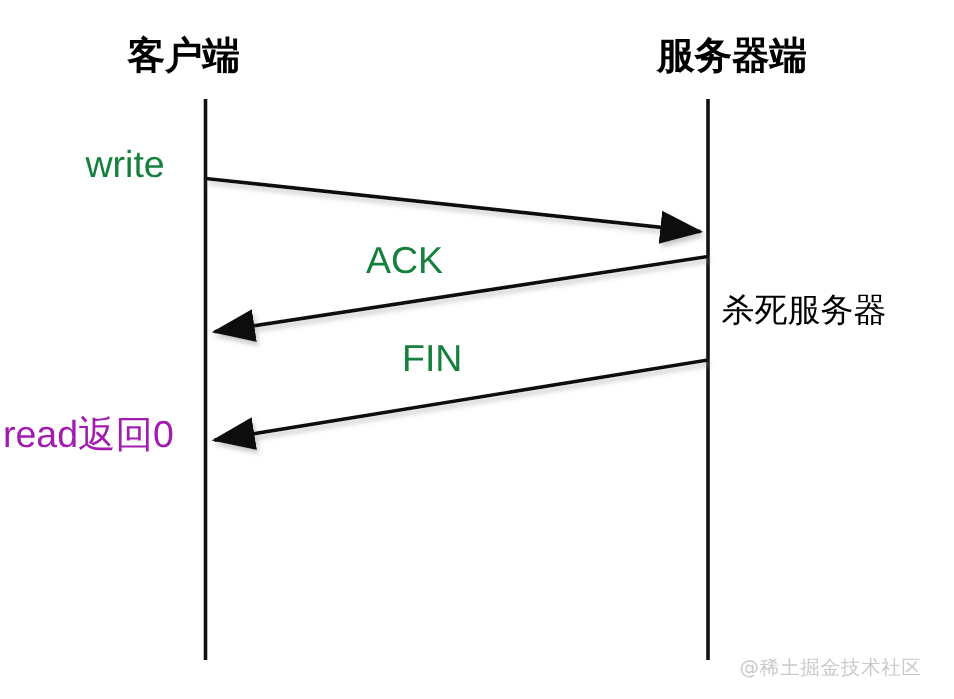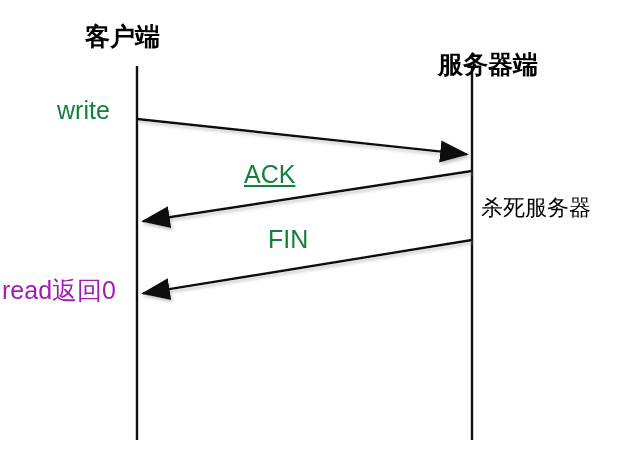--- a/index.html
+++ b/index.html
@@ -43,23 +43,23 @@
     font-family: "DejaVu Sans", "Liberation Sans", sans-serif;
     font-size: 22px;
     color: #000000;
   }
   .lbl-mixed {
     font-family: "Liberation Sans", "DejaVu Sans", sans-serif;
     font-size: 25px;
     color: #a21caf;
   }
   #actor-client-label { left: 85px;  top: 24px; }
-  #actor-server-label { left: 438px; top: 24px; margin-top: 28px; }
+  #actor-server-label { left: 438px; top: 24px; }
   #msg-good-label { left: 272px; top: 93px; }
-  #msg-ack-label  { left: 244px; top: 162px; text-decoration: underline; }
+  #msg-ack-label  { left: 244px; top: 162px; }
   #msg-fin-label  { left: 268px; top: 227px; }
   #note-write-label { left: 57px; top: 98px; }
   #note-read-label  { left: 2px;  top: 278px; }
   #note-kill-label  { left: 481px; top: 197px; }
   #watermark {
     position: absolute;
     left: 493px;
     top: 436px;
     font-family: "DejaVu Sans", "Liberation Sans", sans-serif;
     font-size: 13px;
@@ -106,14 +106,15 @@
   <div class="lbl lbl-latin" id="msg-ack-label">ACK</div>
 
   <div class="lbl lbl-latin" id="msg-fin-label">FIN</div>
 
   <div class="lbl lbl-latin" id="note-write-label">write</div>
 
   <div class="lbl lbl-mixed" id="note-read-label">read返回0</div>
 
   <div class="lbl lbl-cjk" id="note-kill-label">杀死服务器</div>
 
+  <div id="watermark">@稀土掘金技术社区</div>
 
 </div>
 
 </body></html>

